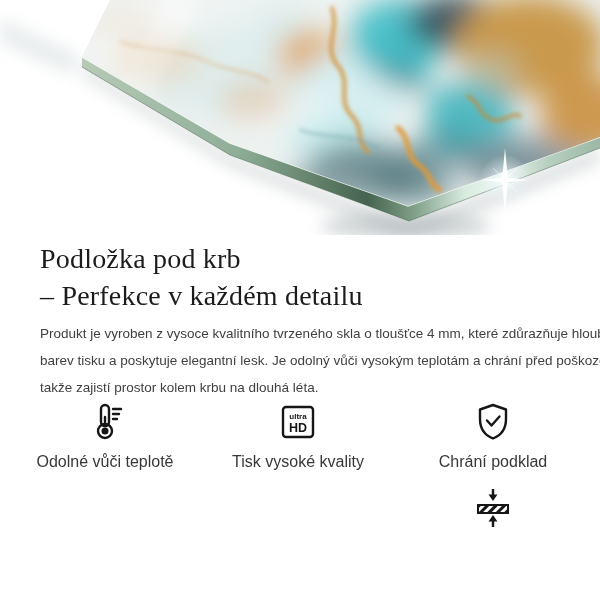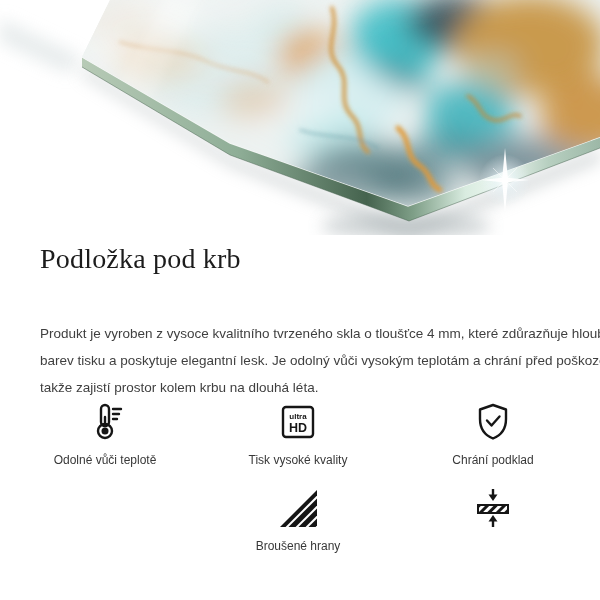--- a/index.html
+++ b/index.html
@@ -14,21 +14,21 @@
     font-family:"Liberation Serif","DejaVu Serif",serif;
     font-size:28px;line-height:37px;color:#1c1c1c;font-weight:400;
     letter-spacing:.2px;white-space:nowrap;
   }
   .paragraph{
     position:absolute;left:40px;top:320px;
     font-size:13.5px;line-height:27px;color:#3f3f3f;white-space:nowrap;
   }
   .feature{position:absolute;width:176px;text-align:center;}
   .f-icon{height:46px;display:flex;align-items:flex-start;justify-content:center;}
-  .f-label{margin-top:7px;font-size:12px;color:#383838;}
+  .f-label{margin-top:7px;font-size:16px;color:#383838;}
   .c1{left:17px}.c2{left:210px}.c3{left:405px}
   .r1{top:400px}.r2{top:486px}
   .ic{stroke:#161616;fill:none;stroke-width:2.4;stroke-linecap:round;stroke-linejoin:round;}
   .ic-txt{fill:#161616;font-family:"Liberation Sans","DejaVu Sans",sans-serif;font-weight:bold;}
 </style>
 </head>
 <body>
 
 <div class="page">
 
@@ -127,20 +127,21 @@
         <polygon points="481,180 505,177.5 529,180 505,182.5" fill="#ffffff" opacity="0.9"></polygon>
         <line x1="493" y1="168" x2="517" y2="192" stroke="#ffffff" stroke-width="1" opacity="0.5"></line>
         <line x1="517" y1="168" x2="493" y2="192" stroke="#ffffff" stroke-width="1" opacity="0.5"></line>
         <circle cx="505" cy="180" r="2.5" fill="#ffffff"></circle>
       </g>
     </svg>
   </div>
 
   <div class="heading">
     <div>Podložka pod krb</div>
+    <div>– Perfekce v každém detailu</div>
   </div>
 
   <div class="paragraph">
     <div>Produkt je vyroben z vysoce kvalitního tvrzeného skla o tloušťce 4 mm, které zdůrazňuje hloubku</div>
     <div>barev tisku a poskytuje elegantní lesk. Je odolný vůči vysokým teplotám a chrání před poškozením,</div>
     <div>takže zajistí prostor kolem krbu na dlouhá léta.</div>
   </div>
 
   <div class="feature c1 r1">
     <div class="f-icon">
@@ -176,38 +177,20 @@
       <svg width="44" height="44" viewBox="0 0 44 44">
         <rect class="ic" x="7" y="7" width="30" height="30" rx="3" stroke-width="2.6"></rect>
         <text class="ic-txt" x="22" y="19" font-size="8" text-anchor="middle">ultra</text>
         <text class="ic-txt" x="22" y="31.5" font-size="12.5" text-anchor="middle">HD</text>
       </svg>
     </div>
     <div class="f-label">Tisk vysoké kvality</div>
   </div>
 
 
-  <div class="feature c2 r2">
-    <div class="f-icon">
-      <svg width="44" height="44" viewBox="0 0 44 44">
-        <defs>
-            <clipPath id="triClip">
-              <polygon points="4,41 41,4 41,41"></polygon>
-            </clipPath>
-          </defs>
-        <g clip-path="url(#triClip)" stroke="#161616" stroke-width="5">
-          <line x1="4" y1="43" x2="43" y2="4"></line>
-          <line x1="14" y1="43" x2="43" y2="14"></line>
-          <line x1="24" y1="43" x2="43" y2="24"></line>
-          <line x1="34" y1="43" x2="43" y2="34"></line>
-        </g>
-      </svg>
-    </div>
-    <div class="f-label">Broušené hrany</div>
-  </div>
 
   <div class="feature c3 r2">
     <div class="f-icon">
       <svg width="44" height="44" viewBox="0 0 44 44">
         <defs>
           <pattern id="hatchP" width="6" height="6" patternUnits="userSpaceOnUse" patternTransform="rotate(45)">
             <rect width="3" height="6" fill="#161616"></rect>
           </pattern>
         </defs>
         <rect x="7" y="19" width="30" height="8" fill="url(#hatchP)" stroke="#161616" stroke-width="2"></rect>

